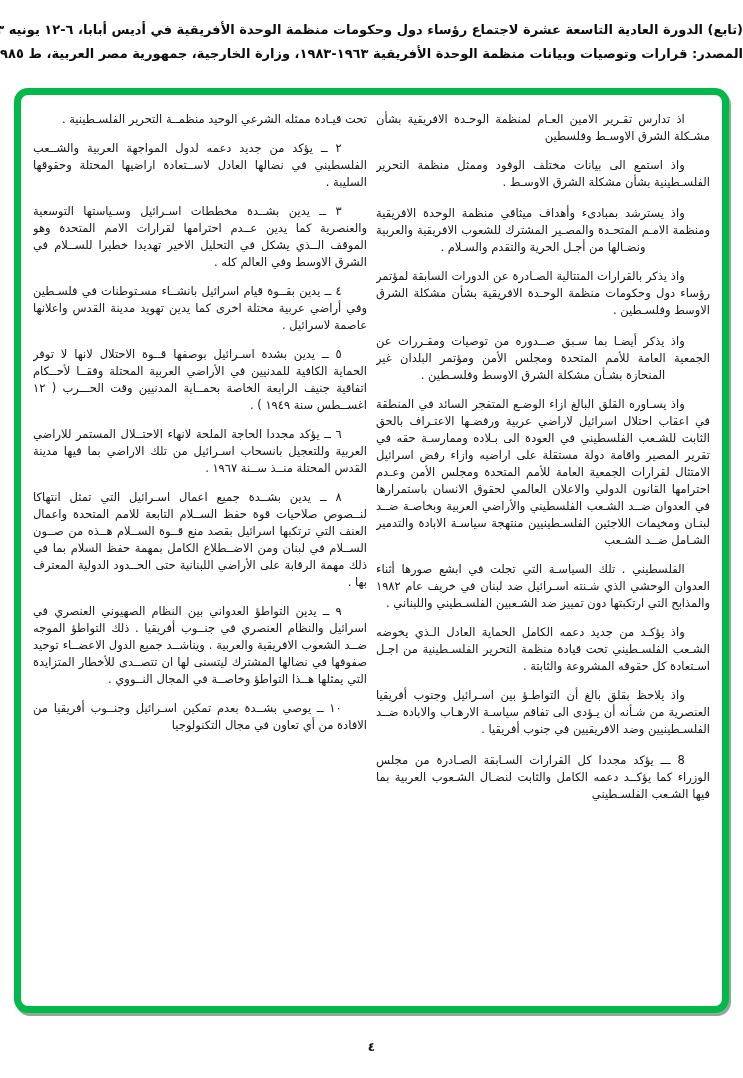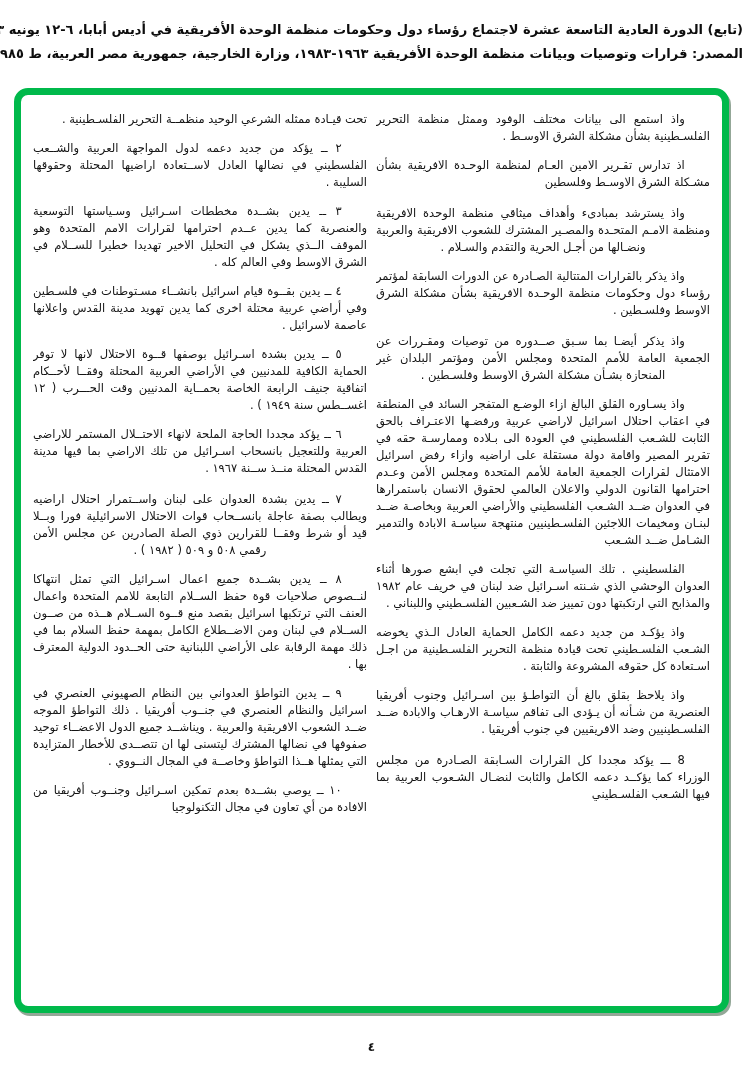--- a/index.html
+++ b/index.html
@@ -90,40 +90,39 @@
 <div class="page">
 
   <div class="doc-header">
     <div class="line1">(تابع) الدورة العادية التاسعة عشرة لاجتماع رؤساء دول وحكومات منظمة الوحدة الأفريقية في أديس أبابا، ٦-١٢ يونيه ١٩٨٣</div>
     <div class="line2">المصدر: قرارات وتوصيات وبيانات منظمة الوحدة الأفريقية ١٩٦٣-١٩٨٣، وزارة الخارجية، جمهورية مصر العربية، ط ١٩٨٥، ص ٧٢٨-٧٤٢</div>
   </div>
 
   <div class="content-box">
 
     <div class="col">
+      <p>اذ تدارس تقـرير الامين العـام لمنظمة الوحـدة الافريقية بشأن مشـكلة الشرق الاوسـط وفلسطين</p>
       <p>واذ استمع الى بيانات مختلف الوفود وممثل منظمة التحرير الفلسـطينية بشأن مشكلة الشرق الاوسـط .</p>
-      <p>اذ تدارس تقـرير الامين العـام لمنظمة الوحـدة الافريقية بشأن مشـكلة الشرق الاوسـط وفلسطين</p>
       <p class="center-last">واذ يسترشد بمبادىء وأهداف ميثاقي منظمة الوحدة الافريقية ومنظمة الامـم المتحـدة والمصـير المشترك للشعوب الافريقية والعربية ونضـالها من أجـل الحرية والتقدم والسـلام .</p>
       <p>واذ يذكر بالقرارات المتتالية الصـادرة عن الدورات السابقة لمؤتمر رؤساء دول وحكومات منظمة الوحـدة الافريقية بشأن مشكلة الشرق الاوسط وفلسـطين .</p>
       <p class="center-last">واذ يذكر أيضـا بما سـبق صــدوره من توصيات ومقـررات عن الجمعية العامة للأمم المتحدة ومجلس الأمن ومؤتمر البلدان غير المنحازة بشـأن مشكلة الشرق الاوسط وفلسـطين .</p>
       <p>واذ يسـاوره القلق البالغ ازاء الوضـع المتفجر السائد في المنطقة في اعقاب احتلال اسرائيل لاراضي عربية ورفضـها الاعتـراف بالحق الثابت للشـعب الفلسطيني في العودة الى بـلاده وممارسـة حقه في تقرير المصير واقامة دولة مستقلة على اراضيه وازاء رفض اسرائيل الامتثال لقرارات الجمعية العامة للأمم المتحدة ومجلس الأمن وعـدم احترامها القانون الدولي والاعلان العالمي لحقوق الانسان باستمرارها في العدوان ضــد الشـعب الفلسطيني والأراضي العربية وبخاصـة ضــد لبنـان ومخيمات اللاجئين الفلسـطينيين منتهجة سياسـة الابادة والتدمير الشـامل ضــد الشـعب</p>
       <p>الفلسطيني . تلك السياسـة التي تجلت في ابشع صورها أثناء العدوان الوحشي الذي شـنته اسـرائيل ضد لبنان في خريف عام ١٩٨٢ والمذابح التي ارتكبتها دون تمييز ضد الشـعبين الفلسـطيني واللبناني .</p>
       <p>واذ يؤكـد من جديد دعمه الكامل الحماية العادل الـذي يخوضه الشـعب الفلسـطيني تحت قيادة منظمة التحرير الفلسـطينية من اجـل اسـتعادة كل حقوقه المشروعة والثابتة .</p>
       <p>واذ يلاحظ بقلق بالغ أن التواطـؤ بين اسـرائيل وجنوب أفريقيا العنصرية من شـأنه أن يـؤدى الى تفاقم سياسـة الارهـاب والابادة ضــد الفلسـطينيين وضد الافريقيين في جنوب أفريقيا .</p>
       <p class="gap-top">8 ـــ يؤكد مجددا كل القرارات السـابقة الصـادرة من مجلس الوزراء كما يؤكــد دعمه الكامل والثابت لنضـال الشـعوب العربية بما فيها الشـعب الفلسـطيني</p>
     </div>
 
     <div class="col">
       <p class="no-indent">تحت قيـادة ممثله الشرعي الوحيد منظمــة التحرير الفلسـطينية .</p>
       <p>٢ ــ يؤكد من جديد دعمه لدول المواجهة العربية والشــعب الفلسطيني في نضالها العادل لاســتعادة اراضيها المحتلة وحقوقها السليبة .</p>
       <p>٣ ــ يدين بشــدة مخططات اسـرائيل وسـياستها التوسعية والعنصرية كما يدين عــدم احترامها لقرارات الامم المتحدة وهو الموقف الــذي يشكل في التحليل الاخير تهديدا خطيرا للســلام في الشرق الاوسط وفي العالم كله .</p>
       <p>٤ ــ يدين بقــوة قيام اسرائيل بانشــاء مسـتوطنات في فلسـطين وفي أراضي عربية محتلة اخرى كما يدين تهويد مدينة القدس واعلانها عاصمة لاسرائيل .</p>
       <p>٥ ــ يدين بشدة اسـرائيل بوصفها قــوة الاحتلال لانها لا توفر الحماية الكافية للمدنيين في الأراضي العربية المحتلة وفقــا لأحــكام اتفاقية جنيف الرابعة الخاصة بحمــاية المدنيين وقت الحـــرب ( ١٢ اغســطس سنة ١٩٤٩ ) .</p>
       <p>٦ ــ يؤكد مجددا الحاجة الملحة لانهاء الاحتــلال المستمر للاراضي العربية وللتعجيل بانسحاب اسـرائيل من تلك الاراضي بما فيها مدينة القدس المحتلة منــذ ســنة ١٩٦٧ .</p>
-      <p class="center-last">٧ ــ يدين بشدة العدوان على لبنان واســتمرار احتلال اراضيه ويطالب بصفة عاجلة بانســحاب قوات الاحتلال الاسرائيلية فورا وبــلا قيد أو شرط وفقــا للقرارين ذوي الصلة الصادرين عن مجلس الأمن رقمي ٥٠٨ و ٥٠٩ ( ١٩٨٢ ) .</p>
       <p>٨ ــ يدين بشــدة جميع اعمال اسـرائيل التي تمثل انتهاكا لنــصوص صلاحيات قوة حفظ الســلام التابعة للامم المتحدة واعمال العنف التي ترتكبها اسرائيل بقصد منع قــوة الســلام هــذه من صــون الســلام في لبنان ومن الاضــطلاع الكامل بمهمة حفظ السلام بما في ذلك مهمة الرقابة على الأراضي اللبنانية حتى الحــدود الدولية المعترف بها .</p>
       <p>٩ ــ يدين التواطؤ العدواني بين النظام الصهيوني العنصري في اسرائيل والنظام العنصري في جنــوب أفريقيا . ذلك التواطؤ الموجه ضــد الشعوب الافريقية والعربية . ويناشــد جميع الدول الاعضــاء توحيد صفوفها في نضالها المشترك ليتسنى لها ان تتصــدى للأخطار المتزايدة التي يمثلها هــذا التواطؤ وخاصــة في المجال النــووي .</p>
       <p>١٠ ــ يوصي بشــدة بعدم تمكين اسـرائيل وجنــوب أفريقيا من الافادة من أي تعاون في مجال التكنولوجيا</p>
     </div>
 
   </div>
 
   <div class="page-number">٤</div>
 
 </div>

